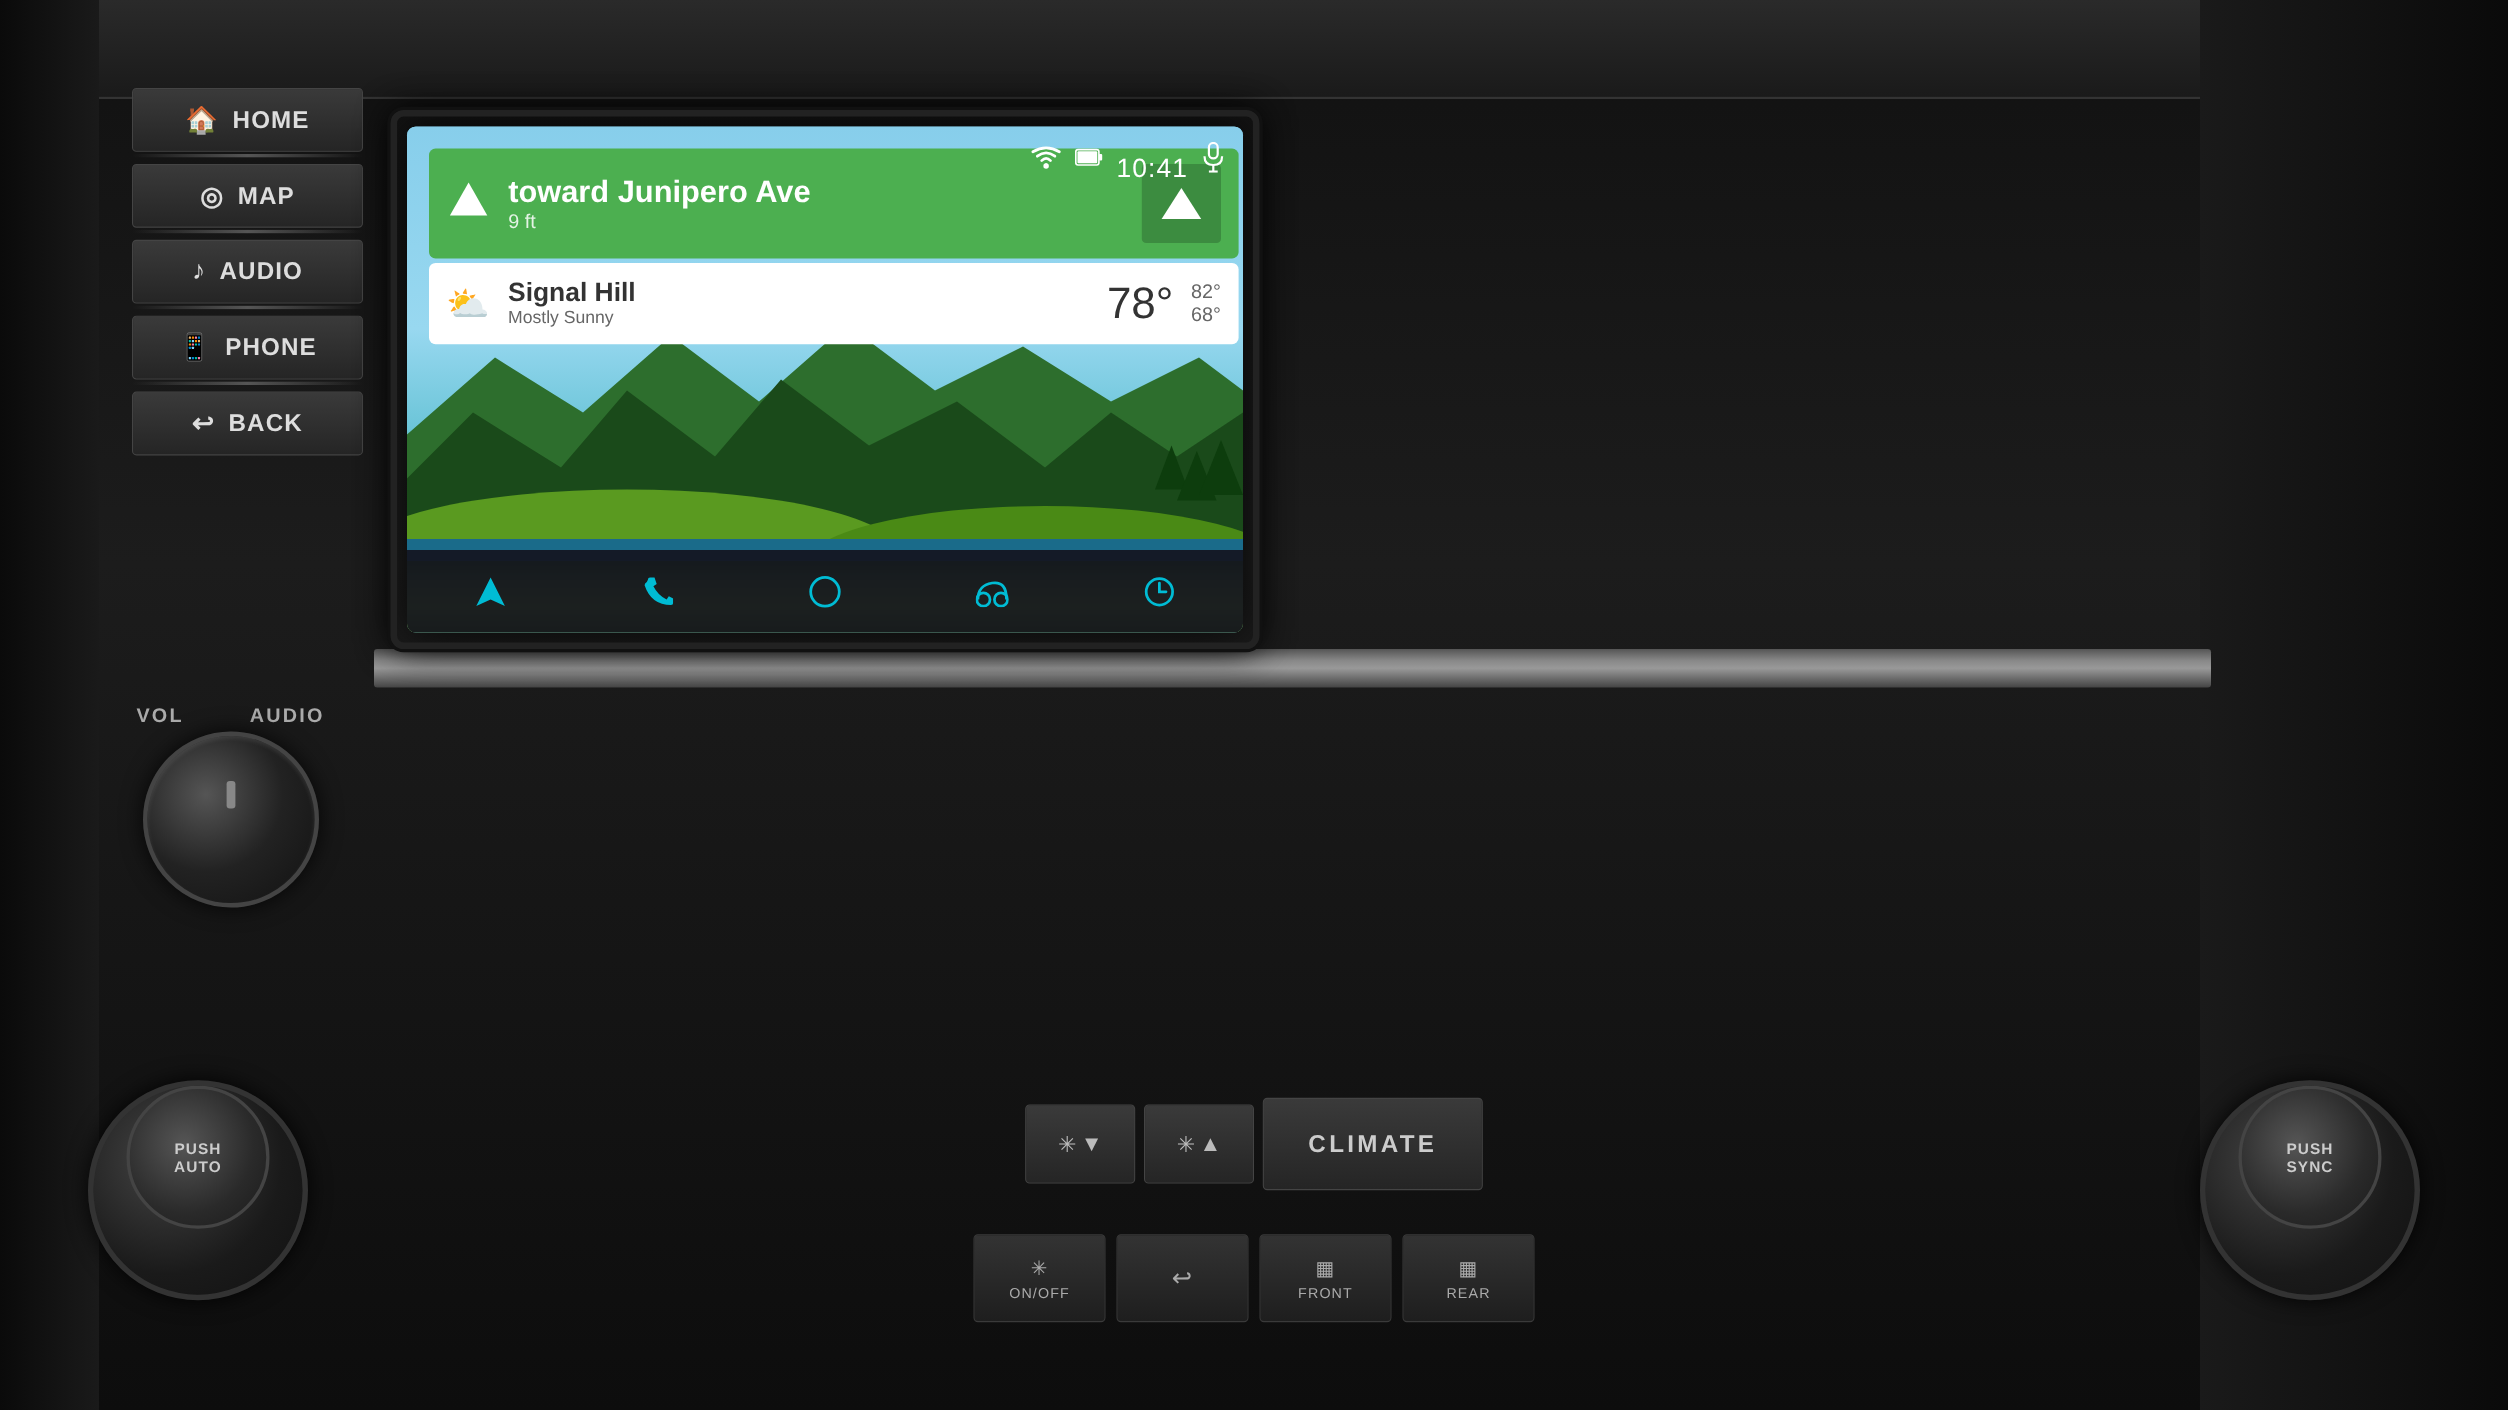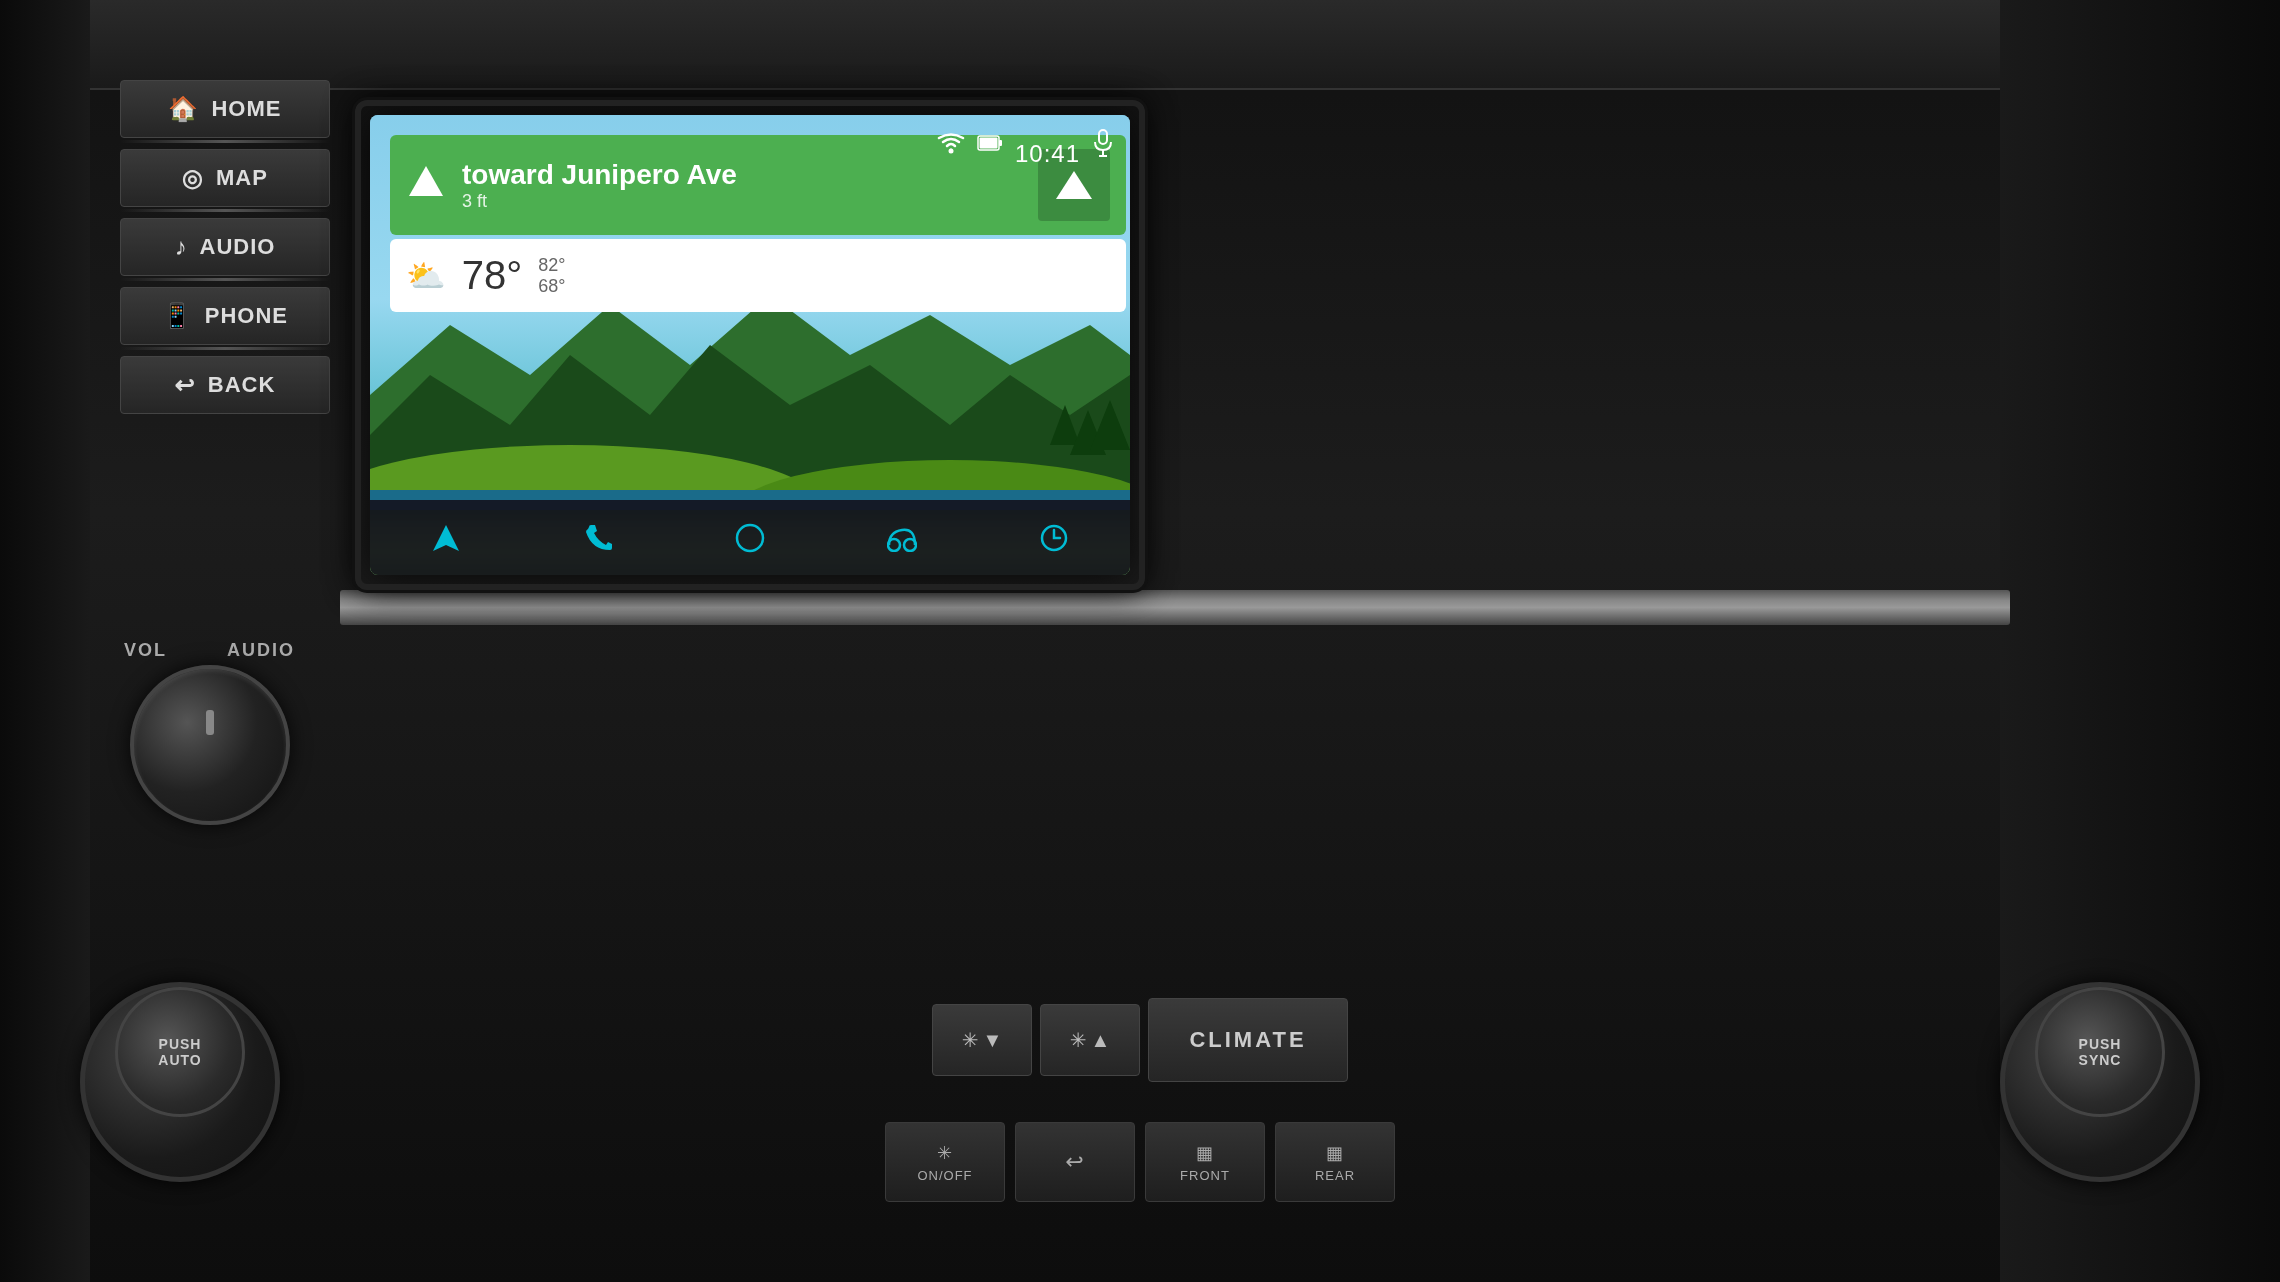--- a/index.html
+++ b/index.html
@@ -582,29 +582,33 @@
     <div class="nav-card-container">
 
       <div class="nav-card-primary">
         <div style="width:40px;height:50px;display:flex;align-items:center;justify-content:center;">
           <svg width="38" height="42" viewBox="0 0 38 42">
             <polygon points="19,2 36,32 2,32" fill="white"></polygon>
           </svg>
         </div>
         <div class="nav-card-text">
           <div class="nav-destination">toward Junipero Ave</div>
-          <div class="nav-distance">3 ft</div>
+          <div class="nav-distance">9 ft</div>
         </div>
         <div class="nav-arrow-right-box">
           <div class="arrow-up"></div>
         </div>
       </div>
 
       <div class="nav-card-secondary">
         <div class="weather-icon">⛅</div>
+        <div class="weather-text">
+          <div class="weather-city">Signal Hill</div>
+          <div class="weather-condition">Mostly Sunny</div>
+        </div>
         <div class="weather-temp-main">78°</div>
         <div class="weather-temps-hilo">
           <span>82°</span>
           <span>68°</span>
         </div>
       </div>
     </div>
 
     <div class="screen-taskbar">
       <div class="taskbar-icon active">

